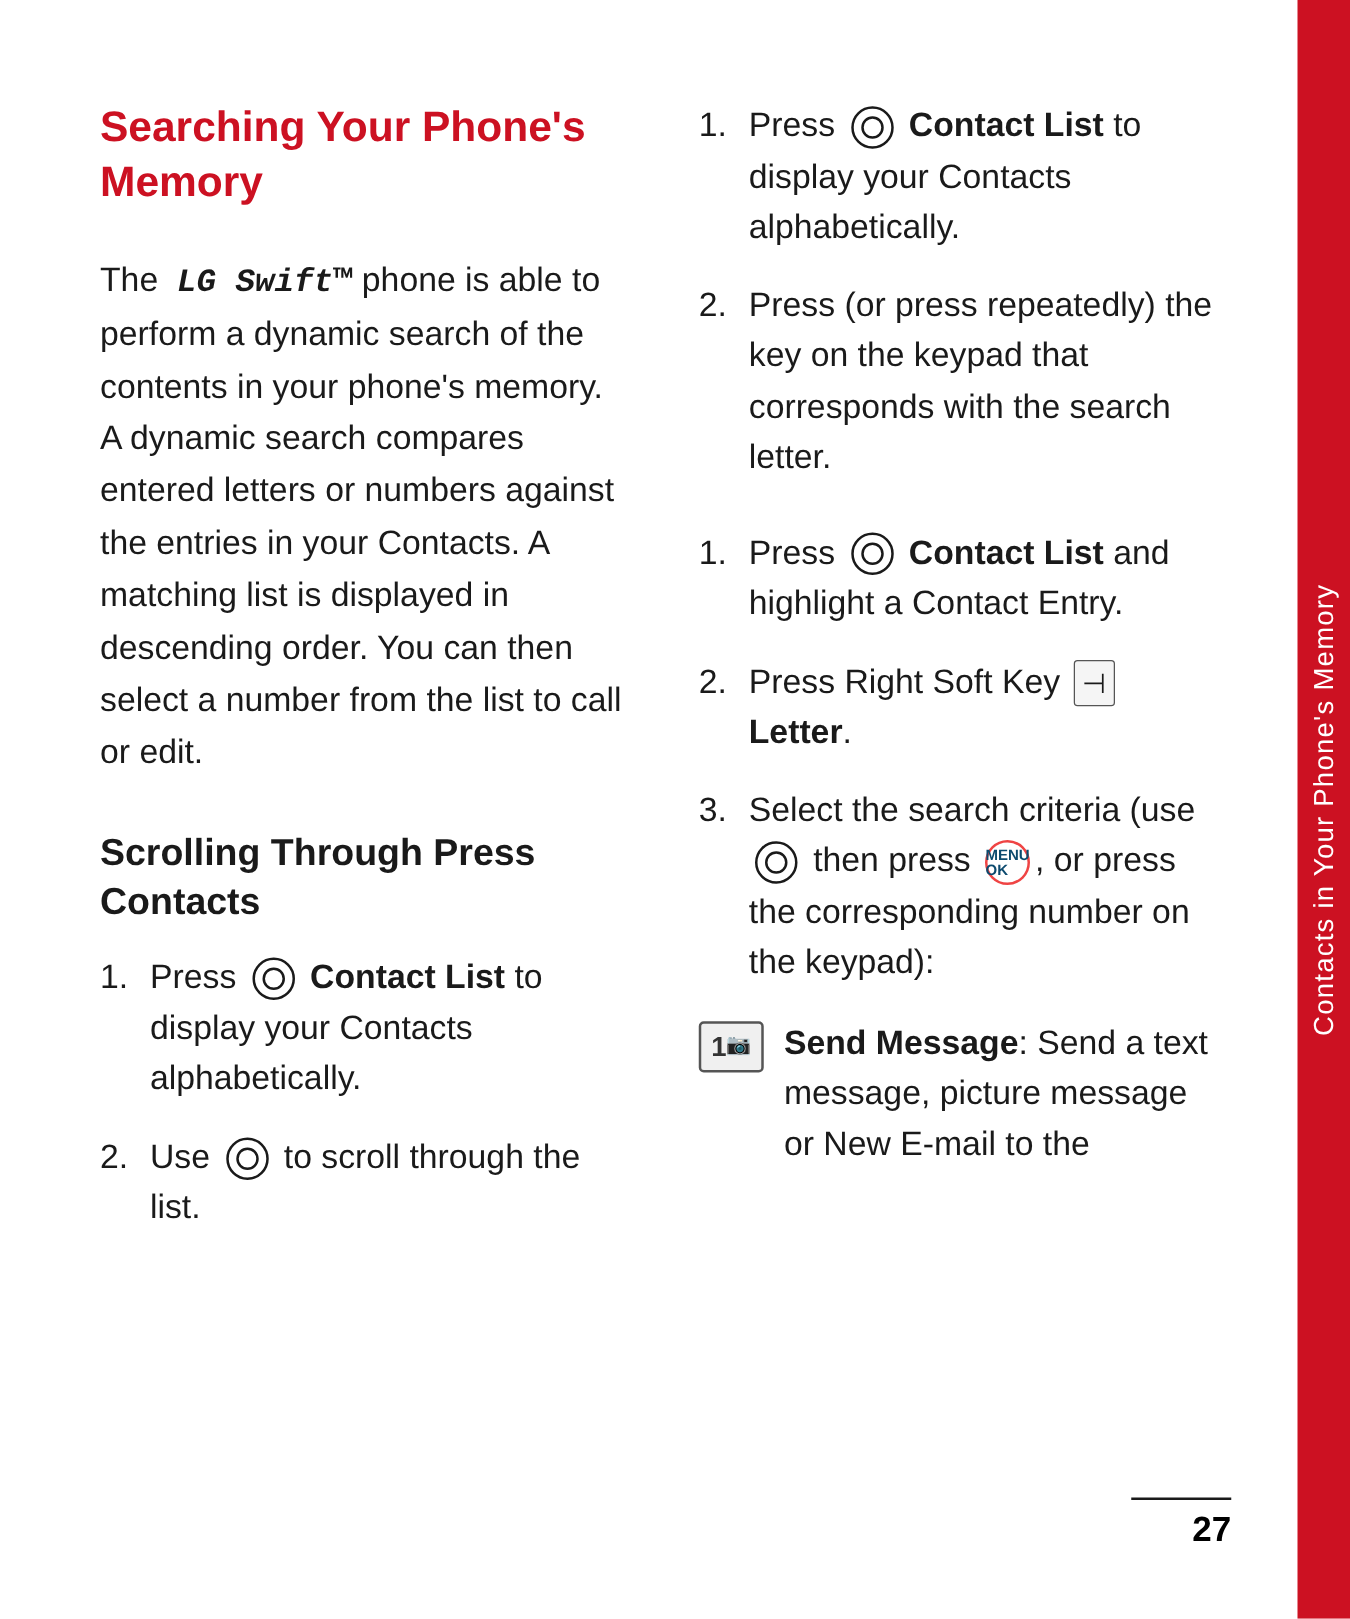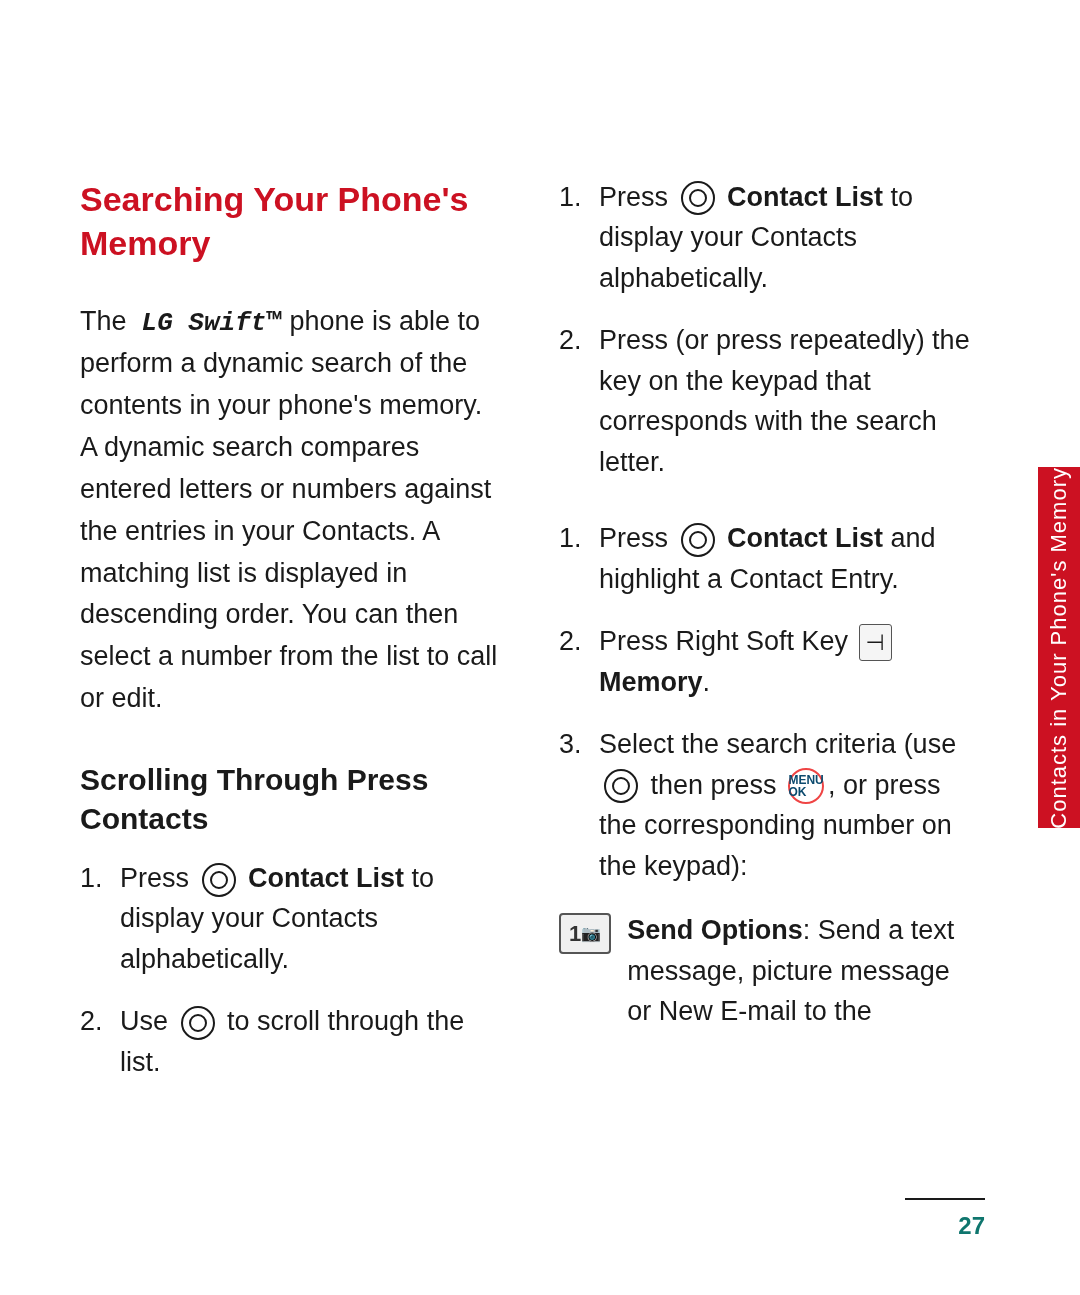--- a/index.html
+++ b/index.html
@@ -12,21 +12,20 @@
       font-size: 28px;
       color: #1a1a1a;
       position: relative;
       overflow: hidden;
     }
 
     .page-container {
       display: flex;
       width: 100%;
       height: 100%;
-      align-items: center;
     }
 
     .main-content {
       flex: 1;
       padding: 80px 60px 80px 80px;
       display: flex;
       gap: 60px;
     }
 
     .left-column {
@@ -191,23 +190,23 @@
       font-size: 22px;
       letter-spacing: 1px;
       white-space: nowrap;
       font-weight: normal;
     }
 
     .page-number {
       position: absolute;
       bottom: 55px;
       right: 95px;
-      font-size: 24px;
-      font-weight: bold;
-      color: #0f766e;
+      font-size: 28px;
+      font-weight: bold;
+      color: #000000;
     }
 
     .divider-line {
       position: absolute;
       bottom: 95px;
       right: 95px;
       width: 80px;
       height: 2px;
       background: #1a1a1a;
     }
@@ -277,39 +276,39 @@
         <div class="list-item">
           <span class="list-number">1.</span>
           <span class="list-content">
             Press <span class="nav-ring"></span> <span class="bold-text">Contact List</span> and highlight a Contact Entry.
           </span>
         </div>
 
         <div class="list-item">
           <span class="list-number">2.</span>
           <span class="list-content">
-            Press Right Soft Key <span class="right-soft-key">⊣</span> <span class="bold-text">Memory</span>.
+            Press Right Soft Key <span class="right-soft-key">⊣</span> <span class="bold-text">Letter</span>.
           </span>
         </div>
 
         <div class="list-item">
           <span class="list-number">3.</span>
           <span class="list-content">
             Select the search criteria (use <span class="nav-ring"></span> then press <span class="menu-key">
                 <span style="font-size:12px; line-height:1">MENU<br>OK</span>
               </span>, or press the corresponding number on the keypad):
           </span>
         </div>
 
         <div class="send-message-row">
           <span class="send-message-icon">
             <span class="number-key-badge">1 <span style="font-size:16px;">📷</span></span>
           </span>
           <span class="send-message-content">
-            <span class="bold-text">Send Options</span>: Send a text message, picture message or New E-mail to the
+            <span class="bold-text">Send Message</span>: Send a text message, picture message or New E-mail to the
           </span>
         </div>
       </div>
 
     </div>
 
   </div>
 
   <div class="side-tab">
     <span class="side-tab-text">Contacts in Your Phone's Memory</span>

